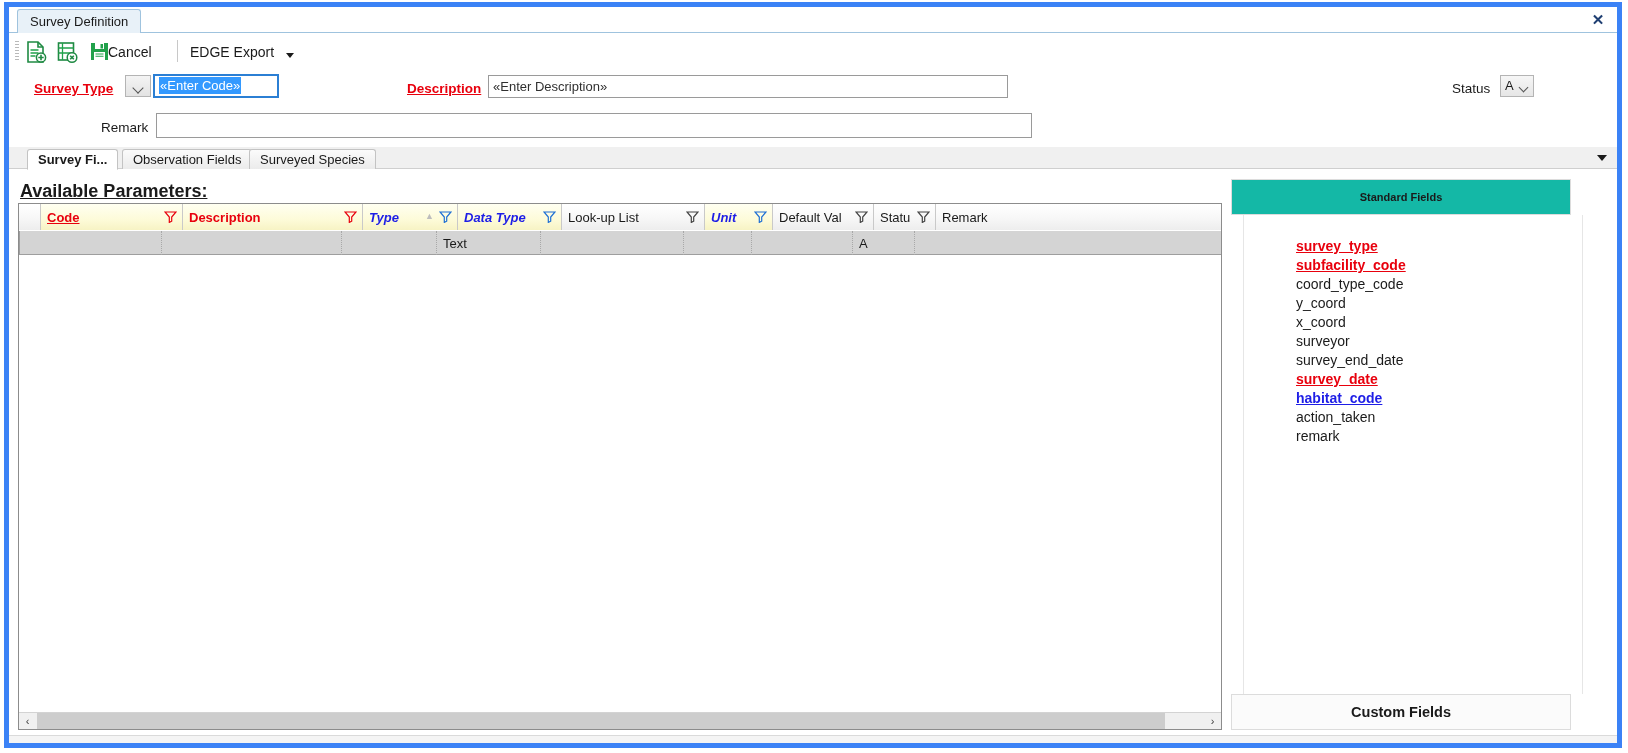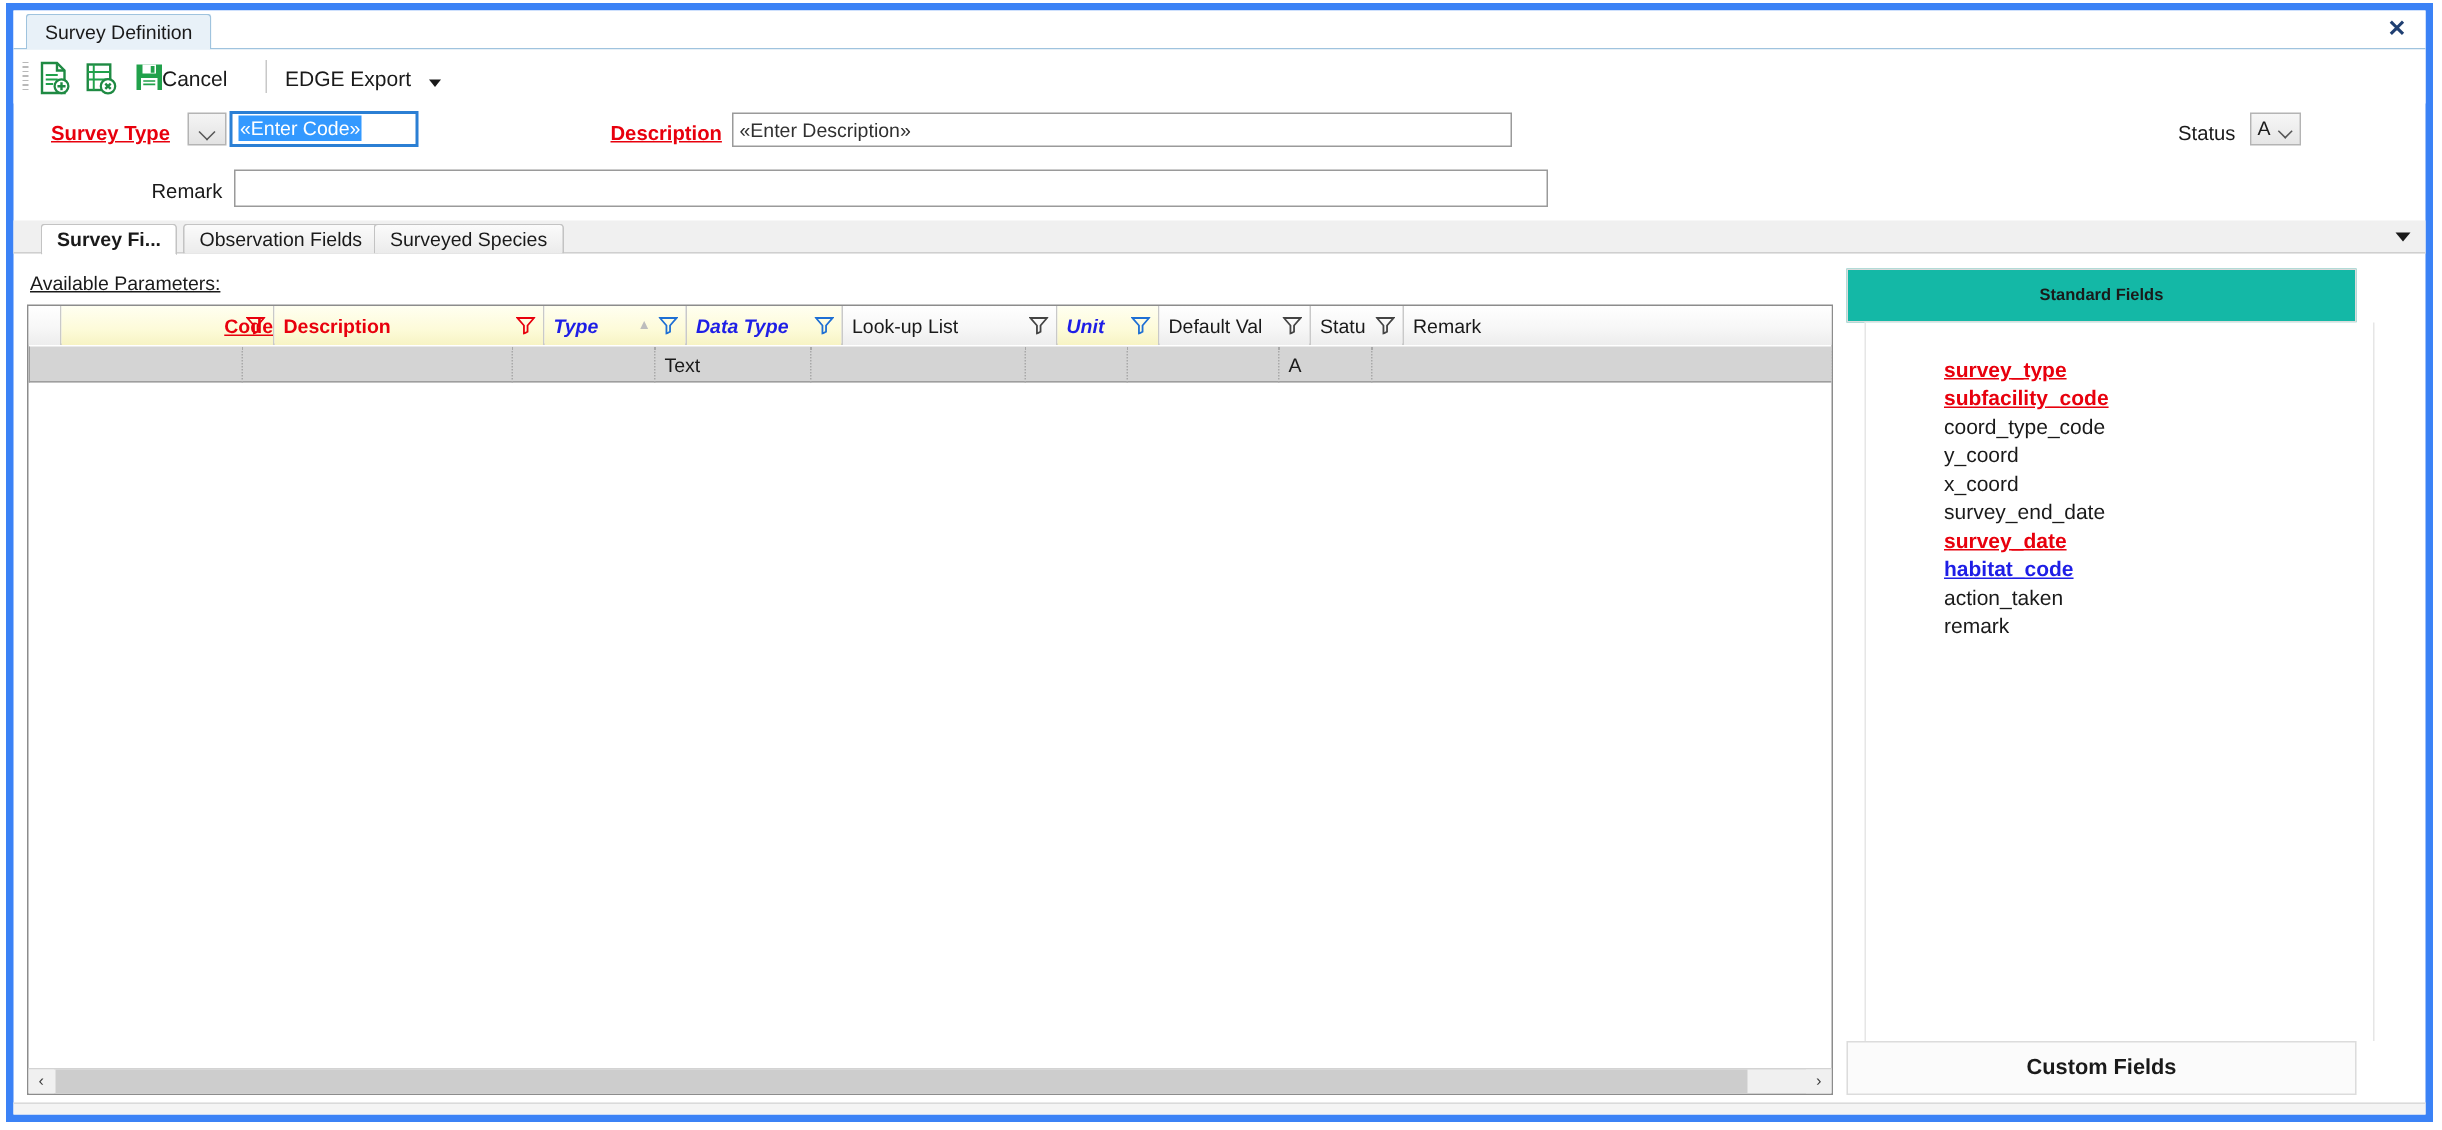--- a/index.html
+++ b/index.html
@@ -225,22 +225,22 @@
     border-left: 5px solid transparent;
     border-right: 5px solid transparent;
     border-top: 6px solid #1a1a1a;
     cursor: pointer;
   }
 
   
   .section-title {
     position: absolute;
     left: 11px; top: 174px;
-    font-size: 13px;
-    font-weight: normal;
+    font-size: 18px;
+    font-weight: bold;
     color: #1a1a1a;
     text-decoration: underline;
   }
 
   
   .grid-wrap {
     position: absolute;
     left: 9px; top: 196px;
     width: 1204px; height: 527px;
     border: 1px solid #8c8c8c;
@@ -514,21 +514,21 @@
     <div class="itab" style="left:113px;">Observation Fields</div>
     <div class="itab" style="left:240px;">Surveyed Species</div>
     <div class="itab-more"></div>
   </div>
 
   <div class="section-title">Available Parameters:</div>
 
   <div class="grid-wrap">
     <div class="grid-head" id="grid-head">
         <div class="gh" style="width: 22px; flex: 0 0 22px;"></div>
-        <div class="gh yel" style="flex: 0 0 142px; width: 142px; justify-content: flex-end;">
+        <div class="gh yel" style="flex: 0 0 142px; width: 142px;">
           <span class="ghtext red">Code</span>
           <svg class="funnel" viewBox="0 0 13 13">
             <path d="M1 2 h11 l-4.3 5 v4.2 l-2.4 1.2 v-5.4 z" fill="none" stroke="#e8000d" stroke-width="1.2"></path>
           </svg>
         </div>
         <div class="gh yel" style="flex: 0 0 180px; width: 180px;">
           <span class="ghtext redn">Description</span>
           <svg class="funnel" viewBox="0 0 13 13">
             <path d="M1 2 h11 l-4.3 5 v4.2 l-2.4 1.2 v-5.4 z" fill="none" stroke="#e8000d" stroke-width="1.2"></path>
           </svg>
@@ -595,20 +595,21 @@
   </div>
 
   <div class="right-panel">
     <div class="rp-header">Standard Fields</div>
     <div class="rp-body" id="std-fields-list">
         <div class="field-item req">survey_type</div>
         <div class="field-item req">subfacility_code</div>
         <div class="field-item">coord_type_code</div>
         <div class="field-item">y_coord</div>
         <div class="field-item">x_coord</div>
+        <div class="field-item">surveyor</div>
         <div class="field-item">survey_end_date</div>
         <div class="field-item req">survey_date</div>
         <div class="field-item lnk">habitat_code</div>
         <div class="field-item">action_taken</div>
         <div class="field-item">remark</div>
       </div>
     <div class="rp-footer">Custom Fields</div>
   </div>
 
   <div class="win-bottom"></div>

